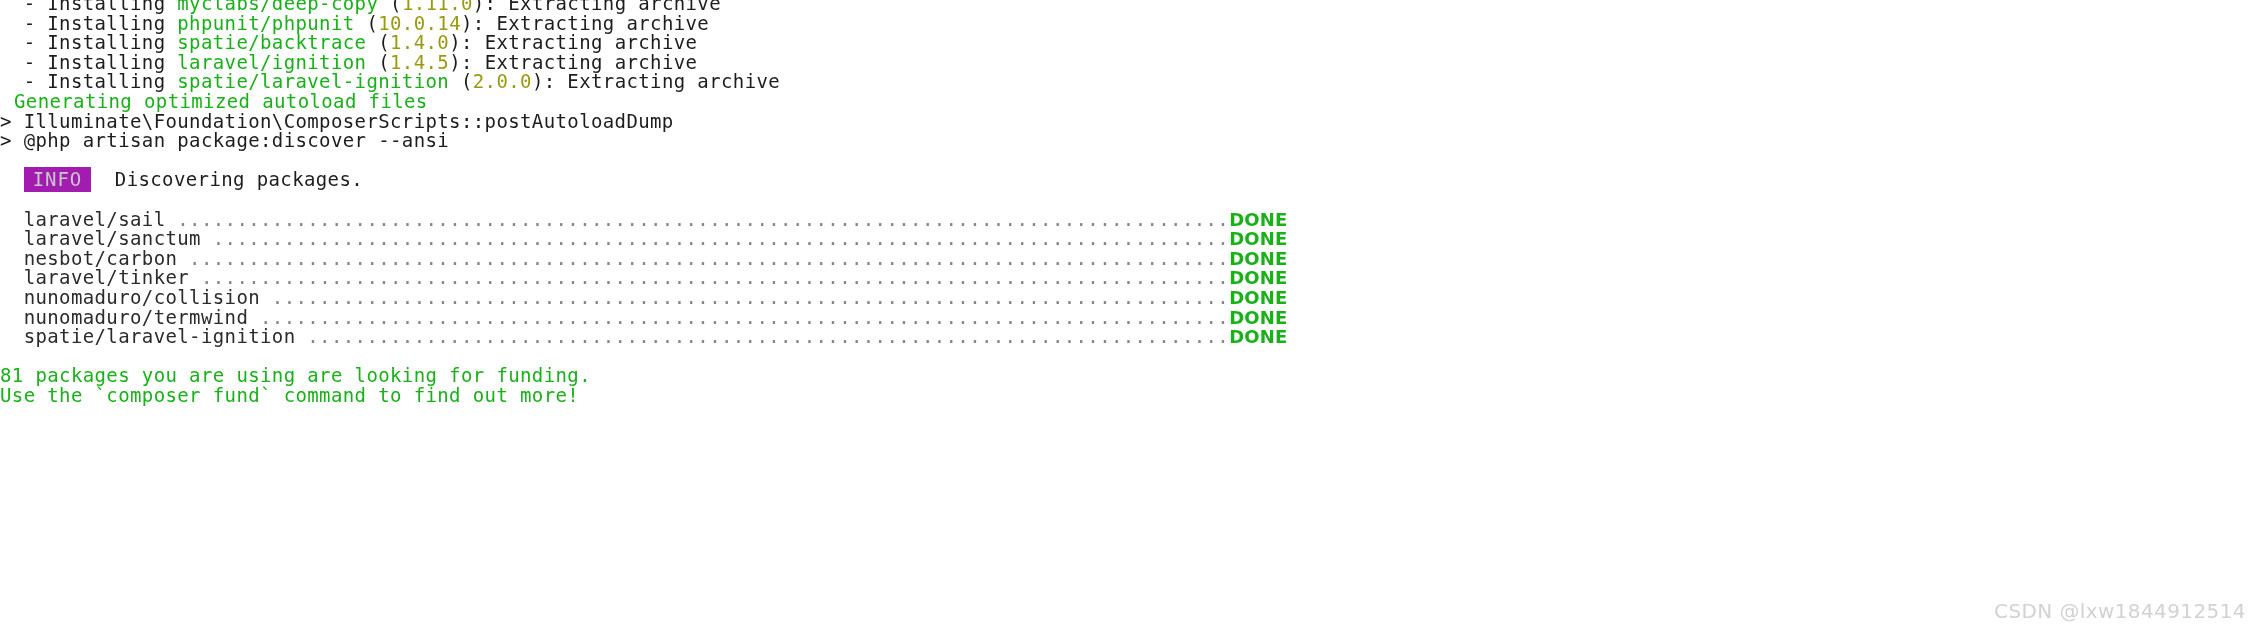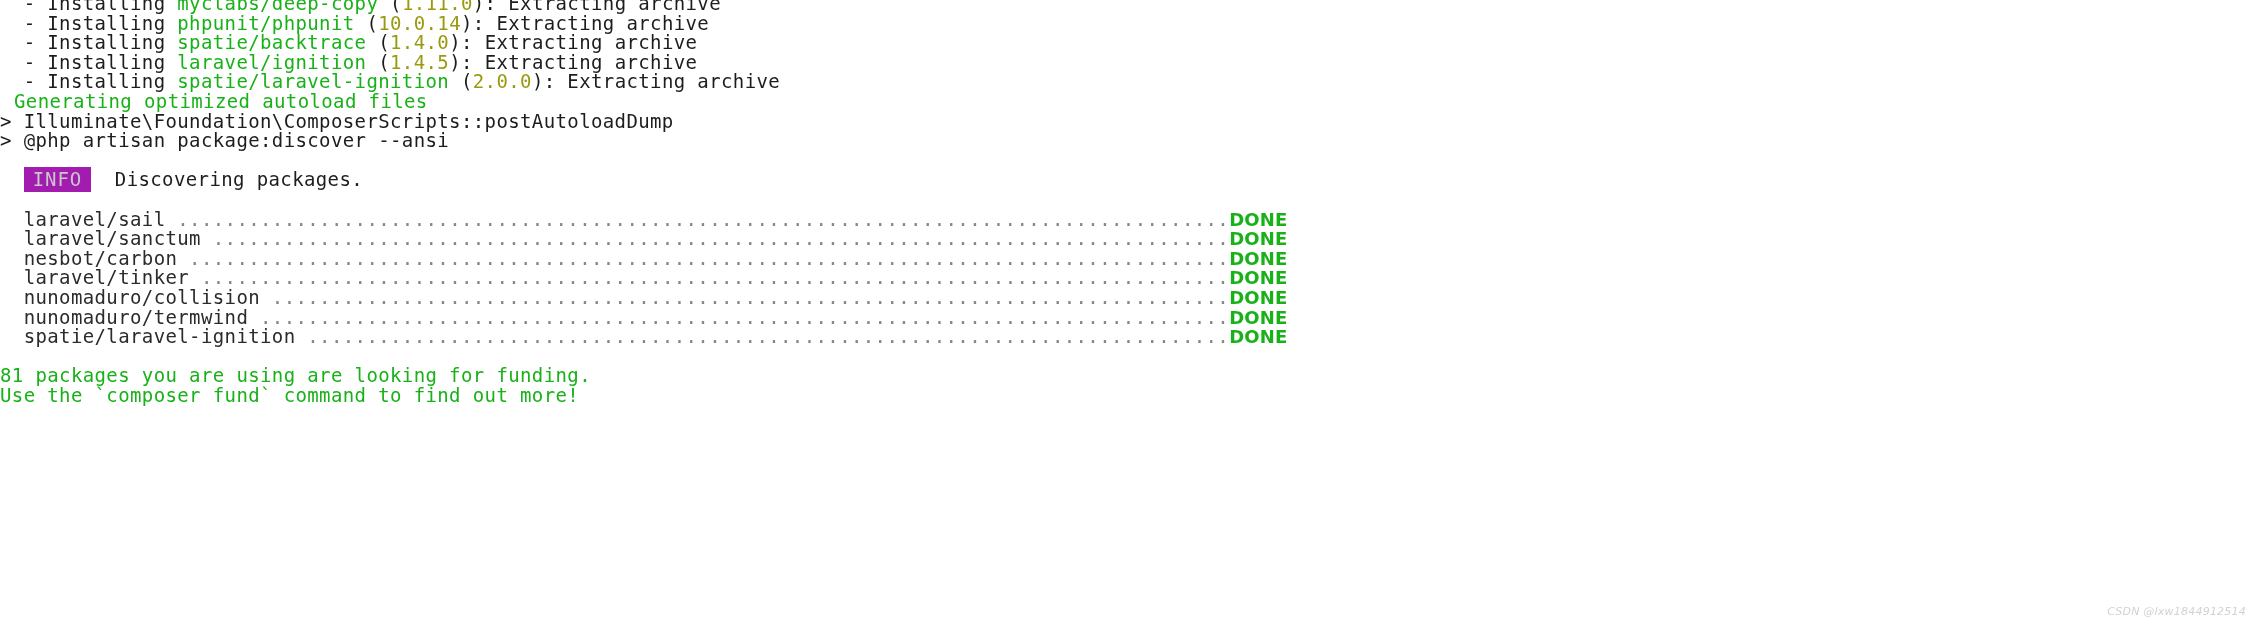--- a/index.html
+++ b/index.html
@@ -69,25 +69,24 @@
     height: 17px;
     background: #8c8c8c;
     vertical-align: -3px;
   }
 
   #watermark {
     position: absolute;
     right: 8px;
     bottom: 4px;
     font-family: "DejaVu Sans", "Liberation Sans", sans-serif;
-    font-size: 11px;
+    font-size: 20px;
     color: #d2d2d2;
     letter-spacing: 0.02em;
     white-space: pre;
-    font-style: italic;
   }
 </style>
 </head>
 <body>
 
 <div id="terminal">
     <div class="line"><span class="c-plain">  - Installing </span><span class="c-green">myclabs/deep-copy</span><span class="c-plain"> (</span><span class="c-ver">1.11.0</span><span class="c-plain">): </span><span class="c-plain">Extracting archive</span></div>
     <div class="line"><span class="c-plain">  - Installing </span><span class="c-green">phpunit/phpunit</span><span class="c-plain"> (</span><span class="c-ver">10.0.14</span><span class="c-plain">): </span><span class="c-plain">Extracting archive</span></div>
     <div class="line"><span class="c-plain">  - Installing </span><span class="c-green">spatie/backtrace</span><span class="c-plain"> (</span><span class="c-ver">1.4.0</span><span class="c-plain">): </span><span class="c-plain">Extracting archive</span></div>
     <div class="line"><span class="c-plain">  - Installing </span><span class="c-green">laravel/ignition</span><span class="c-plain"> (</span><span class="c-ver">1.4.5</span><span class="c-plain">): </span><span class="c-plain">Extracting archive</span></div>

